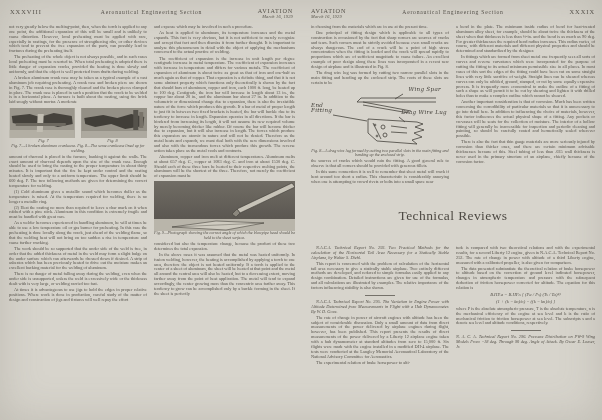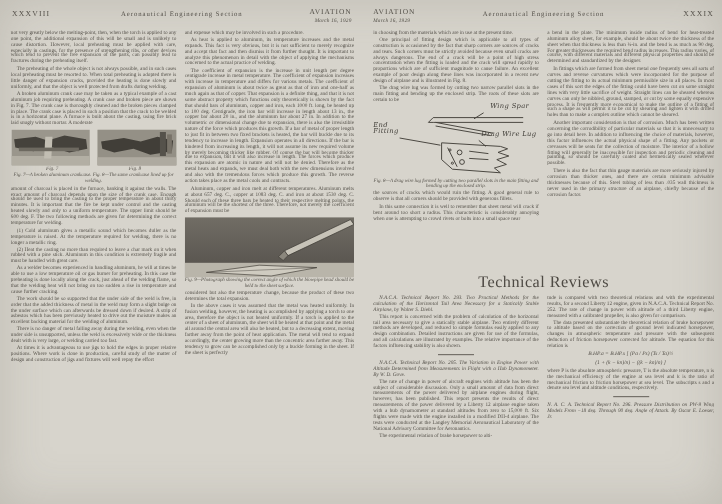--- a/index.html
+++ b/index.html
@@ -16,21 +16,21 @@
   
   .col{position:absolute;font-size:4.35px;line-height:1.12;text-align:justify;}
   .col p{margin:0 0 1.2px 0;text-indent:5px;}
   .col p.noind{text-indent:0;}
   .col p.lead{font-style:italic;}
   .caption{font-style:italic;text-align:center;font-size:4.15px;line-height:1.15;margin:1.5px 3px 2.5px;text-indent:0 !important;}
   .figlabels{display:flex;justify-content:space-around;font-style:italic;font-size:4.3px;margin:1px 0 0.5px;}
   .figrow{display:flex;gap:5px;margin:2.5px 0 0;}
   .photo{flex:1;}
   .divider{width:30px;border:0;border-top:0.7px solid #75716a;margin:4px auto 4px;}
-  .bigheading{position:absolute;left:311px;width:284px;top:227px;text-align:center;
+  .bigheading{position:absolute;left:311px;width:284px;top:208px;text-align:center;
               font-size:13.5px;letter-spacing:.4px;color:#4e4a44;}
   .formula{text-align:center;font-style:italic;font-size:4.6px;line-height:1.35;margin:2.5px 0;text-indent:0 !important;}
   .sketchwrap{position:relative;margin:3px 0 0;}
   .slabel{position:absolute;font-style:italic;font-size:5.6px;color:#3f3c36;
           font-family:"DejaVu Serif",serif;white-space:pre-line;line-height:1.0;letter-spacing:.3px;}
 </style>
 </head>
 <body>
 
 <div class="spread">

